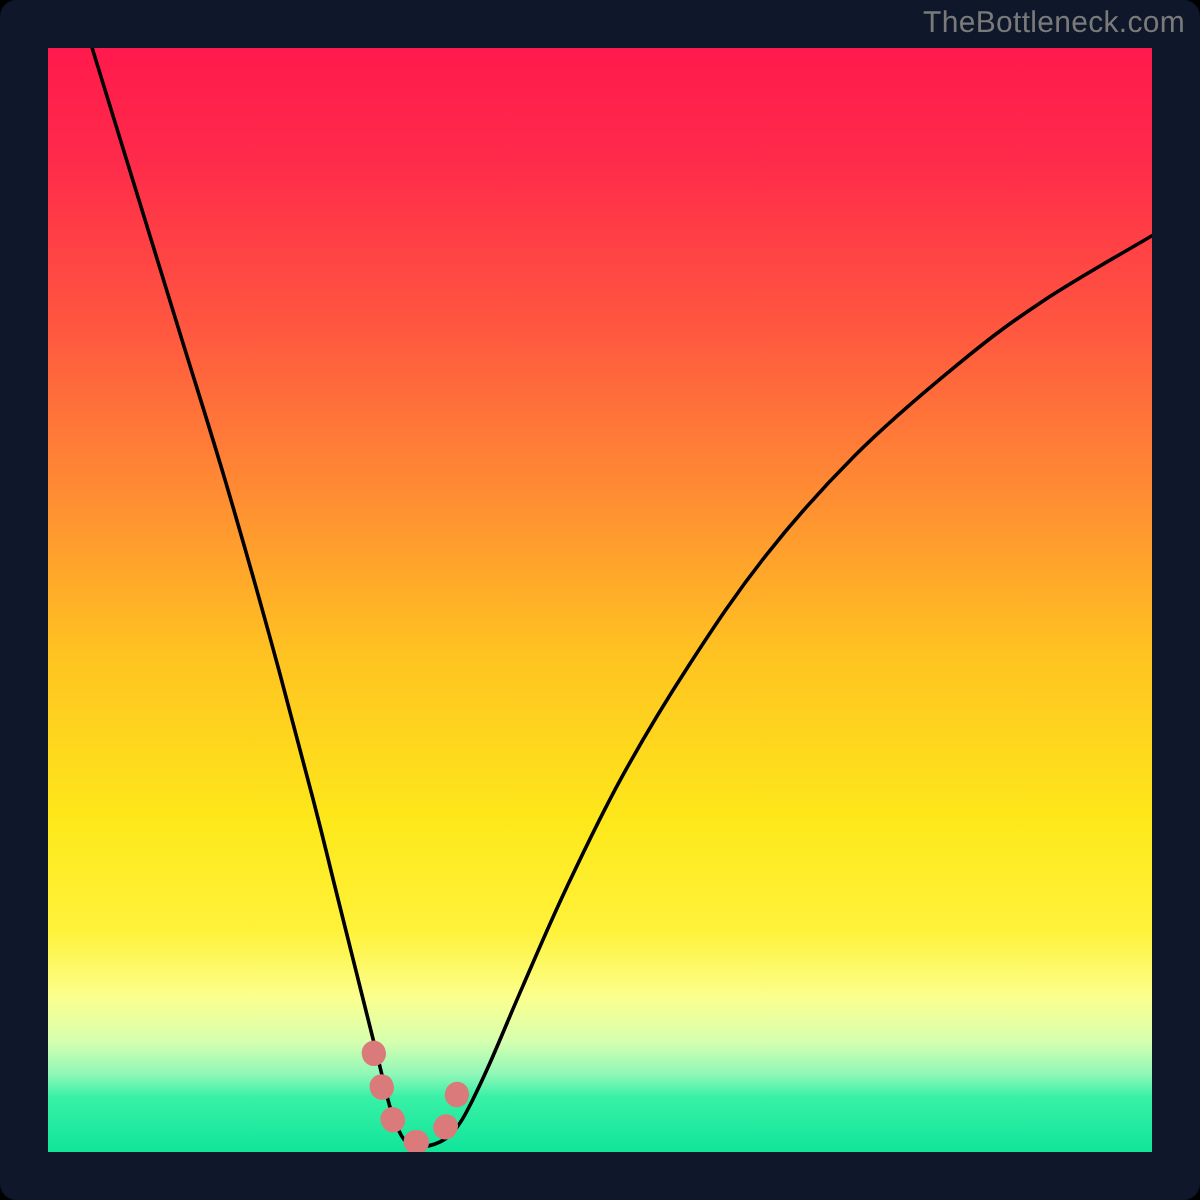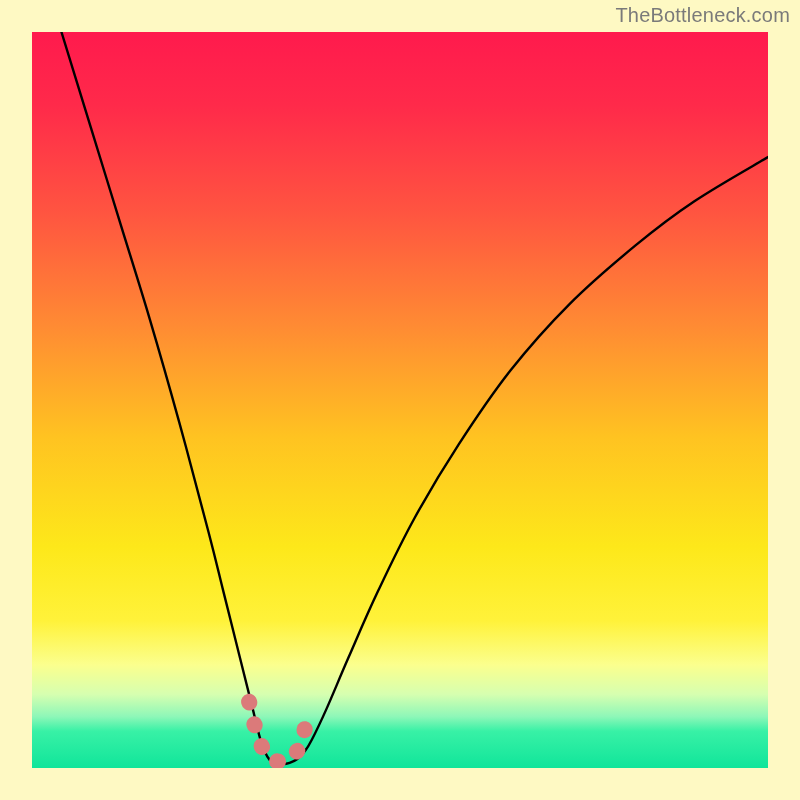--- a/index.html
+++ b/index.html
@@ -7,21 +7,22 @@
     padding: 0;
     width: 800px;
     height: 800px;
     background: #000;
     overflow: hidden;
     font-family: Arial, Helvetica, sans-serif;
   }
   .frame {
     position: absolute;
     inset: 0;
-    background: #fef9c3;
+    background: #0f172a;
+    border-radius: 11px;
   }
   .plot-area {
     position: absolute;
     left: 32px;
     top: 32px;
     width: 736px;
     height: 736px;
     overflow: hidden;
   }
   .gradient {

